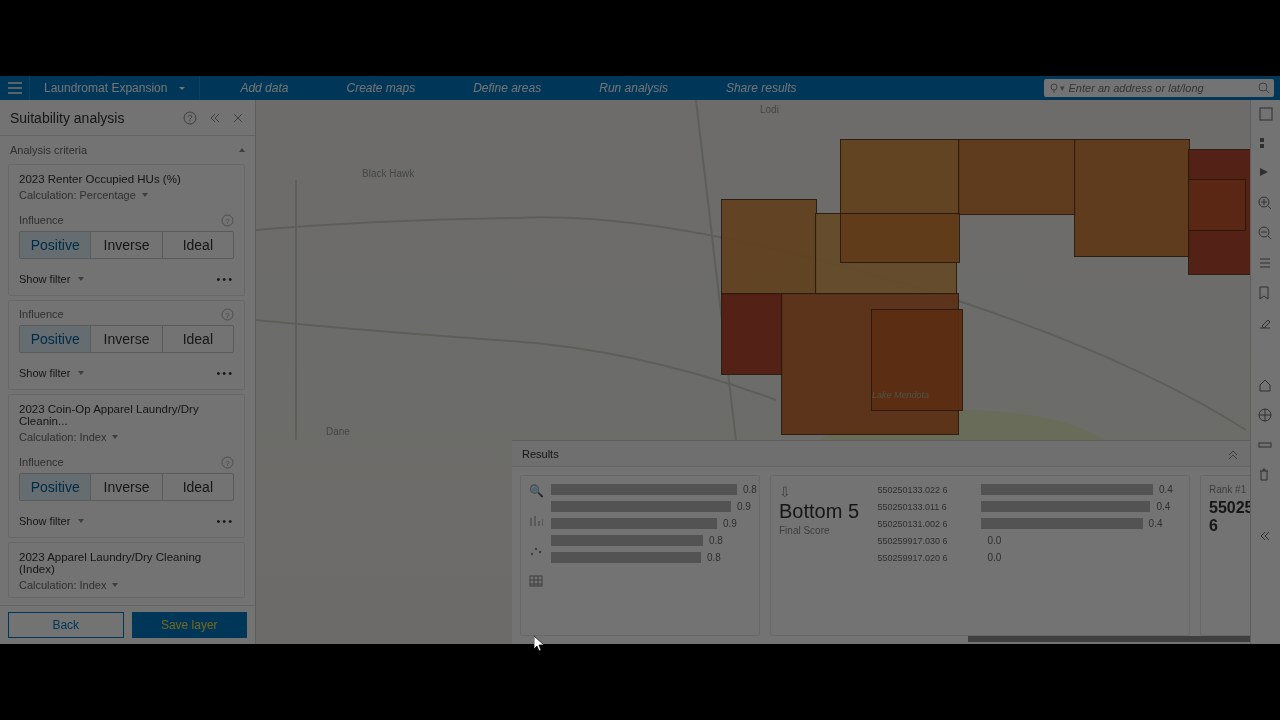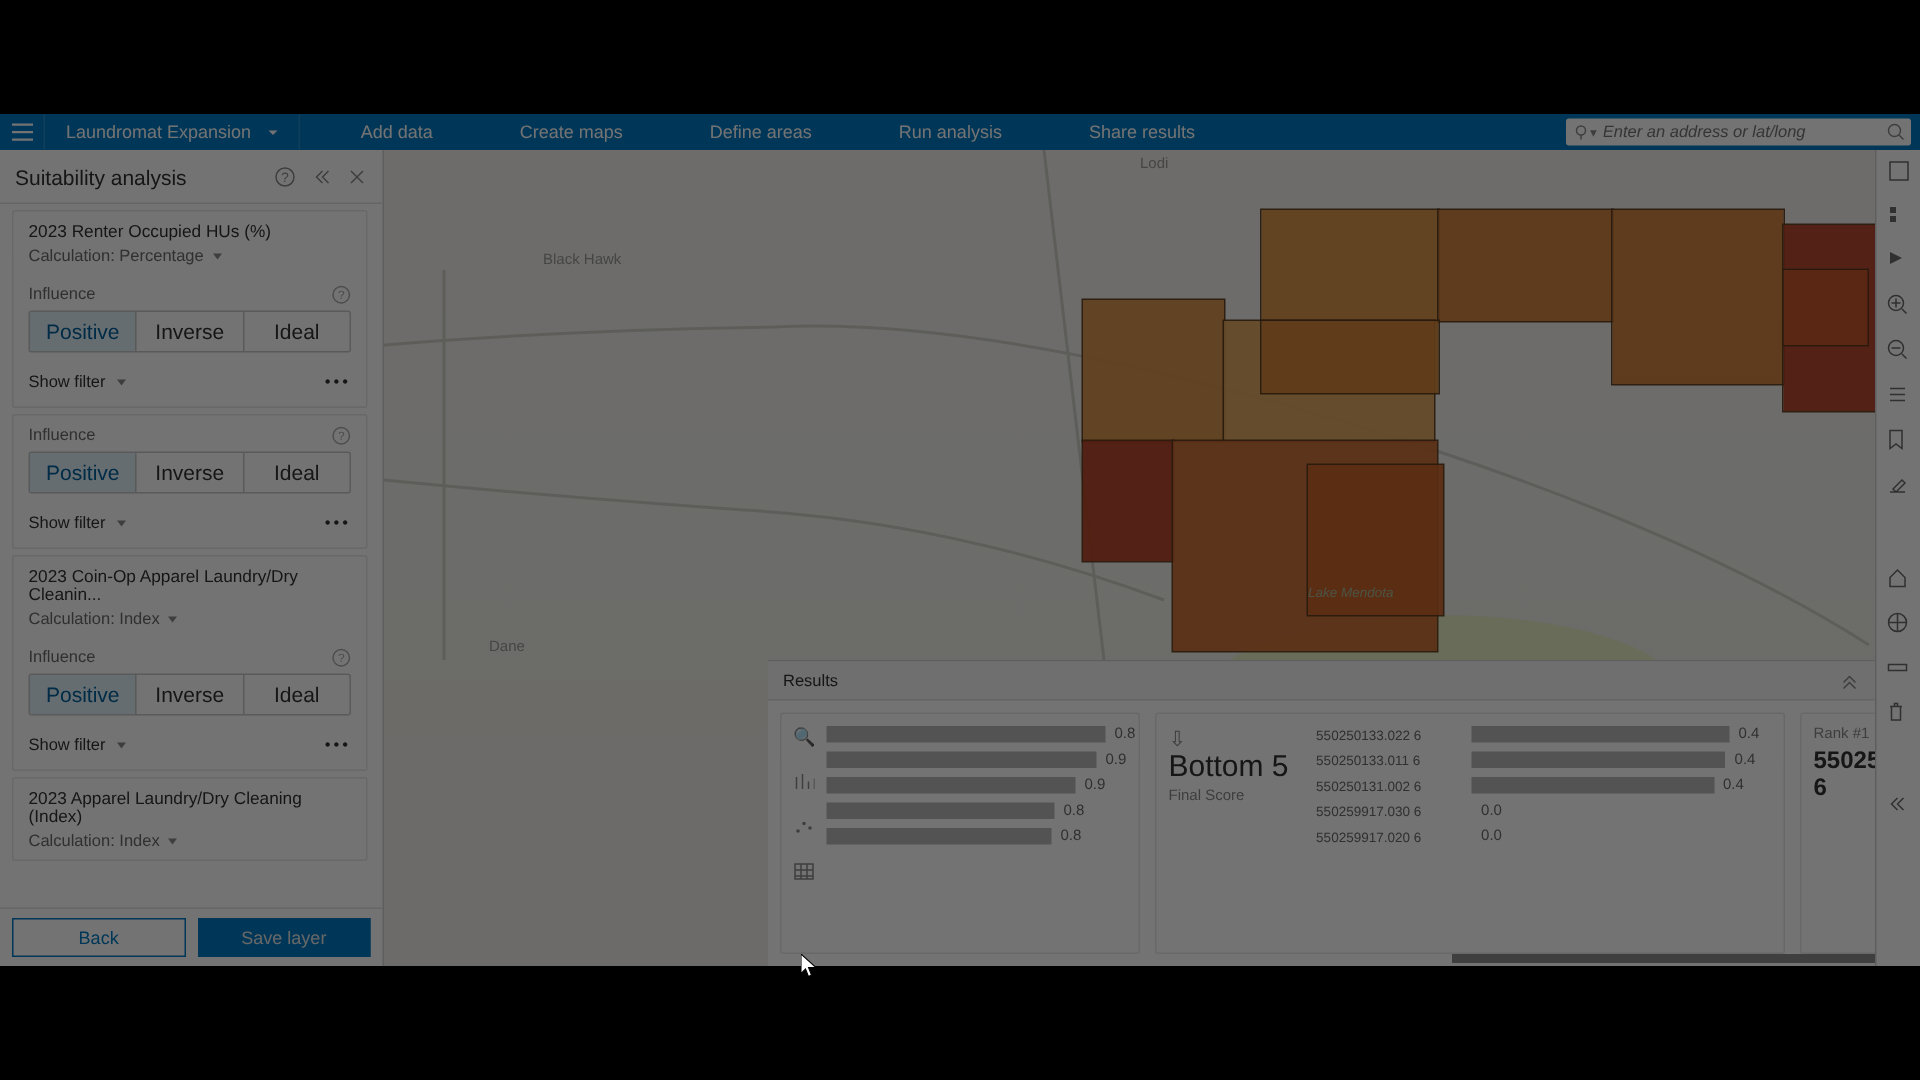--- a/index.html
+++ b/index.html
@@ -3,21 +3,21 @@
 <meta charset="utf-8">
 <style>
 * { box-sizing: border-box; margin: 0; padding: 0; }
 html, body { width: 1280px; height: 720px; font-family: "Segoe UI", Arial, sans-serif; font-size: 12px; color: #323232; overflow: hidden; }
 body { display:flex; flex-direction:column; background:#000; }
 
 
 .topbar { position:absolute; left:0; top:76px; right:0; height:24px; background:#0079c1; display:flex; align-items:center; color:#fff; }
 .hamburger { width:30px; display:flex; align-items:center; justify-content:center; height:100%; border-right:1px solid rgba(255,255,255,0.15);}
 .project { padding:0 14px; display:flex; align-items:center; gap:8px; border-right:1px solid rgba(255,255,255,0.15); height:100%;}
-.tabs { display:flex; gap:58px; margin-left:40px; }
+.tabs { display:flex; gap:58px; margin-left:40px;font-style:italic; }
 .tabs span { font-size:12px; cursor:pointer;}
 .search-wrap { margin-left:auto; margin-right:6px; display:flex; align-items:center; background:#fff; height:18px; width:230px; border-radius:2px; padding:0 4px;}
 .search-wrap svg { flex:none; }
 .search-wrap input { flex:1; border:none; font-size:11px; padding:0 4px; outline:none; color:#6a6a6a;font-style:italic;}
 .caretd::after{content:""; display:inline-block; border-top:3px solid #fff; border-left:3px solid transparent; border-right:3px solid transparent; margin-left:4px; vertical-align:middle;}
 
 
 .workarea { position:absolute; left:0; right:0; top:100px; bottom:76px; background:#fff; display:flex; }
 
 
@@ -39,21 +39,21 @@
 .infl-row .qm{margin-left:auto;}
 .seg { margin:4px 10px 8px; display:flex; border:1px solid #c7c7c7; border-radius:2px; overflow:hidden;}
 .seg span { flex:1; text-align:center; font-size:14px; padding:5px 0; color:#323232; border-right:1px solid #c7c7c7;}
 .seg span:last-child{border-right:none;}
 .seg span.sel{ background:#e2f1fb; color:#00619b; font-weight:500;}
 .sf-row { padding:6px 10px 10px; display:flex; align-items:center; font-size:11px; color:#323232; gap:8px;}
 .sf-row .dots{margin-left:auto; letter-spacing:2px;}
 
 .sp-foot { border-top:1px solid #e0e0e0; padding:6px 8px; display:flex; gap:8px;}
 .btn { flex:1; text-align:center; font-size:12px; padding:5px 0; border:1px solid #0079c1; color:#0079c1; background:#fff; cursor:pointer;}
-.btn.primary { background:#0079c1; color:#e5e5e5;}
+.btn.primary { background:#0079c1; color:#fde047;}
 
 
 .maparea { flex:1; position:relative; background:#f0efe9; overflow:hidden;}
 .basemap { position:absolute; inset:0;
  background:
   radial-gradient(ellipse 28% 18% at 69% 67%, #e7efc6 0 55%, transparent 56%),
   linear-gradient(#f1f0eb,#efeee8);
 }
 .roads svg{position:absolute; inset:0;}
 .poly { position:absolute; outline:1px solid #5a3a1b;}
@@ -150,20 +150,24 @@
               <path d="M7 2L3 6l4 4M11 2L7 6l4 4" stroke="#8a8a8a" fill="none"></path>
             </svg>
           </span>
         <span class="ic">
             <svg width="12" height="12">
               <path d="M2 2l8 8M10 2l-8 8" stroke="#8a8a8a"></path>
             </svg>
           </span>
       </div>
     </div>
+    <div class="section-label">
+      <span>Analysis criteria</span>
+      <span class="chev caret-up"></span>
+    </div>
 
     <div class="scroll">
 
       <div class="crit">
         <div class="name">2023 Renter Occupied HUs (%)</div>
         <div class="calc">
             <span class="cv">Calculation: Percentage</span>
             <span class="caret-down"></span>
           </div>
         <div class="infl-row">

